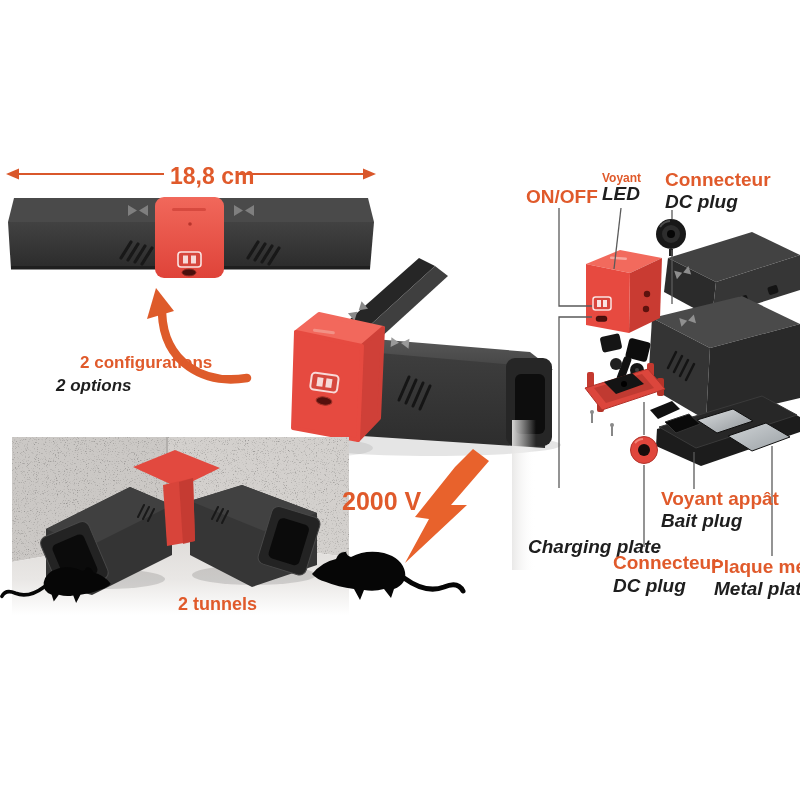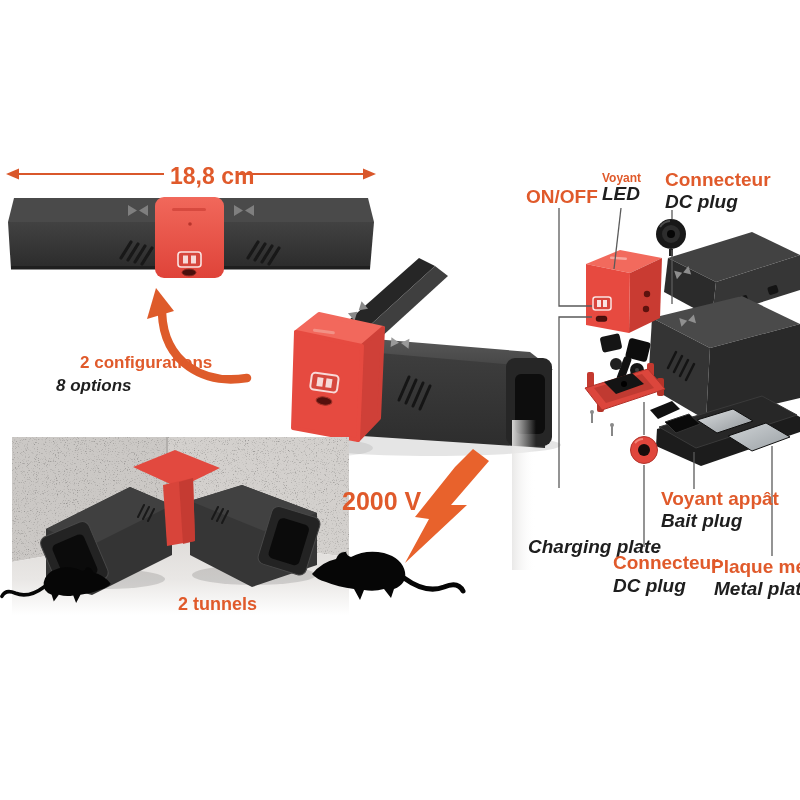--- a/index.html
+++ b/index.html
@@ -72,21 +72,21 @@
   </svg>
 
   <div class="abs lbl fr" style="left:170px;top:163px;font-size:23px;">18,8 cm</div>
 
   <svg class="abs" style="left:140px;top:283px" width="120" height="108" viewBox="0 0 120 108">
     <path d="M107 95 C 64 102, 24 80, 22 30" stroke="#DE5B2A" stroke-width="8.5" fill="none" stroke-linecap="round"></path>
     <polygon points="16,5 7,36 34,28" fill="#DE5B2A"></polygon>
   </svg>
 
   <div class="abs lbl fr" style="left:56px;top:353px;font-size:17px;margin-left:24px;">2 configurations</div>
-  <div class="abs lbl en" style="left:56px;top:376px;font-size:17px;">8 options</div>
+  <div class="abs lbl en" style="left:56px;top:376px;font-size:17px;">2 options</div>
 
   <svg class="abs" style="left:283px;top:248px" width="285" height="215" viewBox="0 0 285 215">
     <defs>
       <linearGradient id="gTopC" x1="0" y1="0" x2="0" y2="1">
         <stop offset="0" stop-color="#585858"></stop>
           <stop offset="1" stop-color="#444444"></stop>
       </linearGradient>
       <linearGradient id="gFrontC" x1="0" y1="0" x2="0" y2="1">
         <stop offset="0" stop-color="#3e3e3e"></stop>
           <stop offset="1" stop-color="#2d2d2d"></stop>

